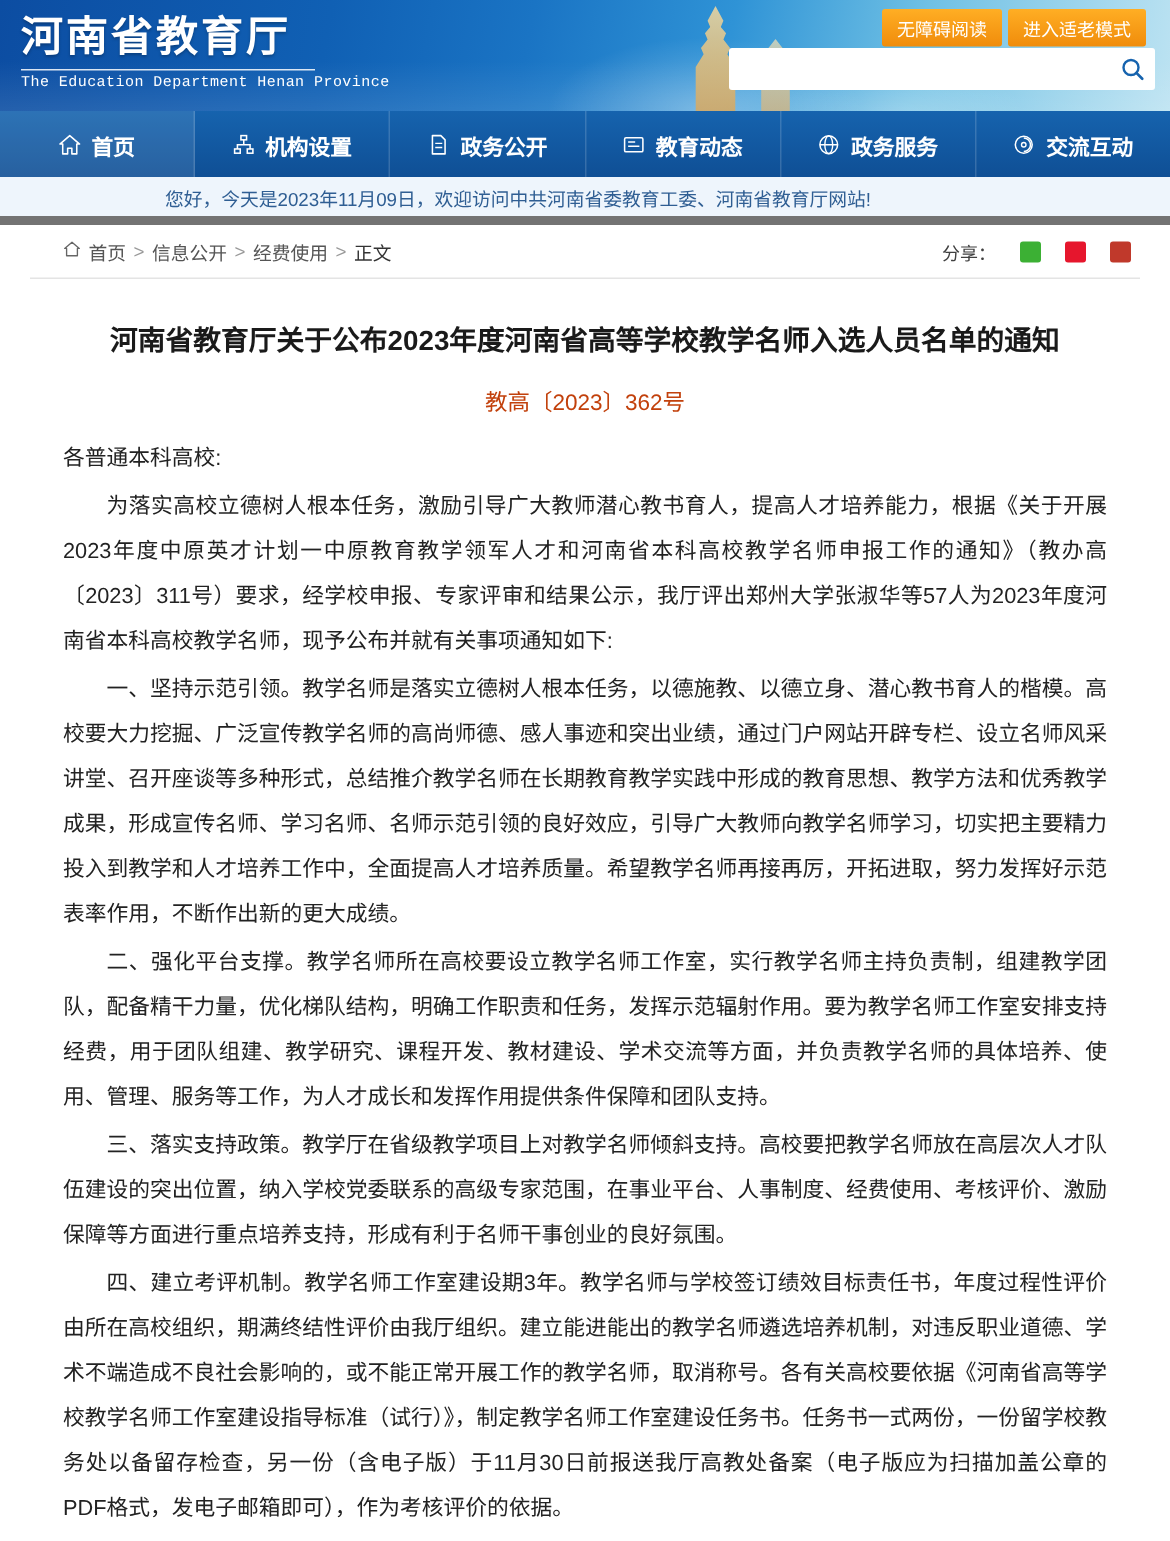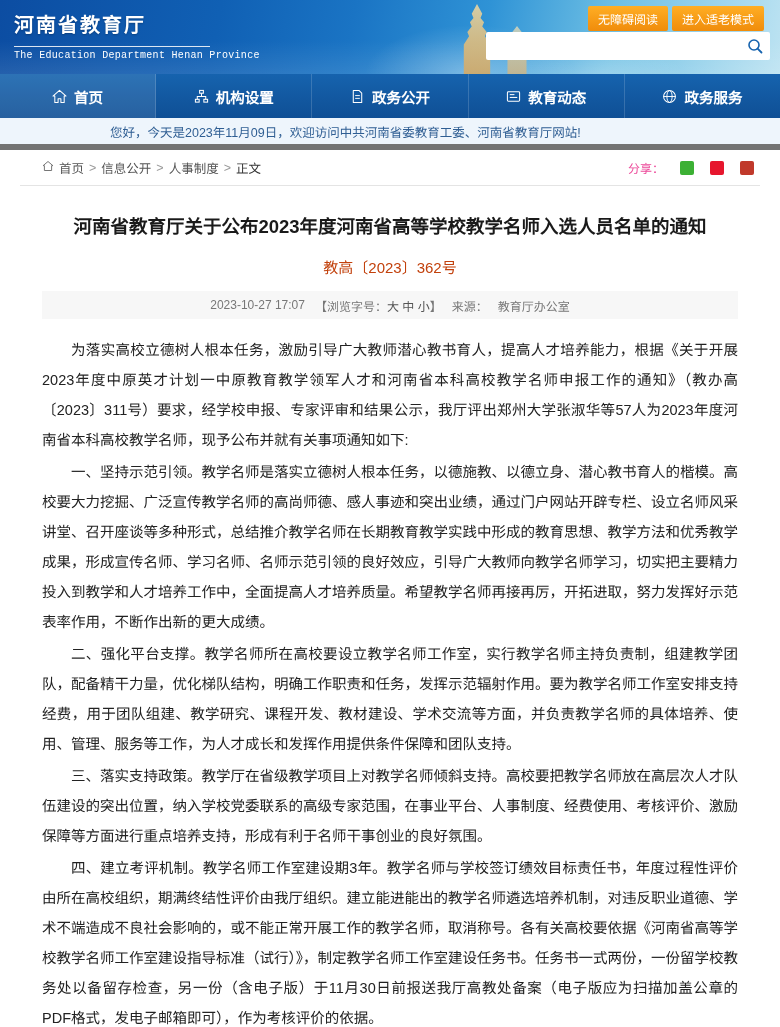--- a/index.html
+++ b/index.html
@@ -45,21 +45,21 @@
     width: 34px; height: 48px;
     background: linear-gradient(180deg, #f6e2b6 0%, #e0b472 100%);
     opacity: .7;
     clip-path: polygon(50% 0%, 70% 18%, 64% 24%, 78% 36%, 78% 100%, 22% 100%, 22% 36%, 36% 24%, 30% 18%);
   }
   .logo-zone {
     position: absolute; left: 14px; top: 6px;
   }
   .logo-cn {
     color: #ffffff;
-    font-size: 20px;
+    font-size: 28px;
     font-weight: bold;
     letter-spacing: 2px;
     font-family: "DejaVu Sans", "Liberation Sans", sans-serif;
     text-shadow: 0 1px 2px rgba(0,0,0,.25);
     line-height: 38px;
   }
   .logo-sub {
     color: #ffffff;
     font-size: 10px;
     letter-spacing: .3px;
@@ -165,21 +165,21 @@
   }
   .crumb {
     display: flex; align-items: center; gap: 5px;
     padding-left: 20px;
   }
   .crumb a { color: #555; text-decoration: none; cursor: pointer; }
   .crumb .sep { color: #999; }
   .crumb .cur { color: #333; }
   .share {
     display: flex; align-items: center; gap: 16px;
-    font-size: 12px; color: #ec4899;
+    font-size: 12px; color: #404040;
     padding-right: 4px;
   }
   .share-ico {
     width: 14px; height: 14px;
     border-radius: 2px;
     display: inline-block;
   }
 
   .article {
     padding: 22px 22px 10px 22px;
@@ -297,62 +297,67 @@
     </div>
     <div class="nav-item">
       <span class="nav-ico">
         <svg width="15" height="15" viewBox="0 0 16 16">
             <circle cx="8" cy="8" r="6.3" fill="none" stroke="#fff" stroke-width="1.1"></circle>
             <ellipse cx="8" cy="8" rx="2.8" ry="6.3" fill="none" stroke="#fff" stroke-width="1"></ellipse>
             <line x1="1.7" y1="8" x2="14.3" y2="8" stroke="#fff" stroke-width="1"></line>
           </svg>
       </span>
       <span>政务服务</span>
+    </div>
+    <div class="nav-item">
+      <span class="nav-ico">
+        <svg width="15" height="15" viewBox="0 0 16 16">
+            <circle cx="8" cy="8" r="6" fill="none" stroke="#fff" stroke-width="1.1"></circle>
+            <path d="M8 3.2 a4.8 4.8 0 0 1 0 9.6" fill="none" stroke="#fff" stroke-width="1.1"></path>
+            <circle cx="8" cy="8" r="1.6" fill="none" stroke="#fff" stroke-width="1"></circle>
+          </svg>
+      </span>
+      <span>交流互动</span>
     </div>
   </div>
 
   <div class="notice">您好，今天是2023年11月09日，欢迎访问中共河南省委教育工委、河南省教育厅网站!</div>
 
   <div class="content-wrap">
 
     <div class="crumb-row">
       <div class="crumb">
         <span>
           <svg width="12" height="12" viewBox="0 0 16 16">
               <path d="M8 2 L14.5 7.5 L12.8 7.5 L12.8 14 L3.2 14 L3.2 7.5 L1.5 7.5 Z" fill="none" stroke="#666" stroke-width="1.2" stroke-linejoin="round"></path>
             </svg>
         </span>
         <a>首页</a>
         <span class="sep">&gt;</span>
         <a>信息公开</a>
         <span class="sep">&gt;</span>
-        <a>人事制度</a>
+        <a>经费使用</a>
         <span class="sep">&gt;</span>
         <span class="cur">正文</span>
       </div>
       <div class="share">
         <span>分享：</span>
         <span class="share-ico" style="background:#3cb034"></span>
         <span class="share-ico" style="background:#e6162d"></span>
         <span class="share-ico" style="background:#c0392b"></span>
       </div>
     </div>
 
     <div class="article">
       <div class="title">河南省教育厅关于公布2023年度河南省高等学校教学名师入选人员名单的通知</div>
       <div class="docnum">教高〔2023〕362号</div>
 
-      <div class="metabar">
-        <span>2023-10-27 17:07</span>
-        <span class="fs"><span>【浏览字号：</span><b class="lk">大</b> <b class="lk">中</b> <b class="lk">小</b><span>】</span></span>
-        <span>来源：</span>
-        <span>教育厅办公室</span>
-      </div>
 
       <div class="body">
+        <p class="noindent">各普通本科高校:</p>
         <p>为落实高校立德树人根本任务，激励引导广大教师潜心教书育人，提高人才培养能力，根据《关于开展2023年度中原英才计划一中原教育教学领军人才和河南省本科高校教学名师申报工作的通知》（教办高〔2023〕311号）要求，经学校申报、专家评审和结果公示，我厅评出郑州大学张淑华等57人为2023年度河南省本科高校教学名师，现予公布并就有关事项通知如下:</p>
         <p>一、坚持示范引领。教学名师是落实立德树人根本任务，以德施教、以德立身、潜心教书育人的楷模。高校要大力挖掘、广泛宣传教学名师的高尚师德、感人事迹和突出业绩，通过门户网站开辟专栏、设立名师风采讲堂、召开座谈等多种形式，总结推介教学名师在长期教育教学实践中形成的教育思想、教学方法和优秀教学成果，形成宣传名师、学习名师、名师示范引领的良好效应，引导广大教师向教学名师学习，切实把主要精力投入到教学和人才培养工作中，全面提高人才培养质量。希望教学名师再接再厉，开拓进取，努力发挥好示范表率作用，不断作出新的更大成绩。</p>
         <p>二、强化平台支撑。教学名师所在高校要设立教学名师工作室，实行教学名师主持负责制，组建教学团队，配备精干力量，优化梯队结构，明确工作职责和任务，发挥示范辐射作用。要为教学名师工作室安排支持经费，用于团队组建、教学研究、课程开发、教材建设、学术交流等方面，并负责教学名师的具体培养、使用、管理、服务等工作，为人才成长和发挥作用提供条件保障和团队支持。</p>
         <p>三、落实支持政策。教学厅在省级教学项目上对教学名师倾斜支持。高校要把教学名师放在高层次人才队伍建设的突出位置，纳入学校党委联系的高级专家范围，在事业平台、人事制度、经费使用、考核评价、激励保障等方面进行重点培养支持，形成有利于名师干事创业的良好氛围。</p>
         <p>四、建立考评机制。教学名师工作室建设期3年。教学名师与学校签订绩效目标责任书，年度过程性评价由所在高校组织，期满终结性评价由我厅组织。建立能进能出的教学名师遴选培养机制，对违反职业道德、学术不端造成不良社会影响的，或不能正常开展工作的教学名师，取消称号。各有关高校要依据《河南省高等学校教学名师工作室建设指导标准（试行）》，制定教学名师工作室建设任务书。任务书一式两份，一份留学校教务处以备留存检查，另一份（含电子版）于11月30日前报送我厅高教处备案（电子版应为扫描加盖公章的PDF格式，发电子邮箱即可），作为考核评价的依据。</p>
 
       </div>
 
     </div>
   </div>

